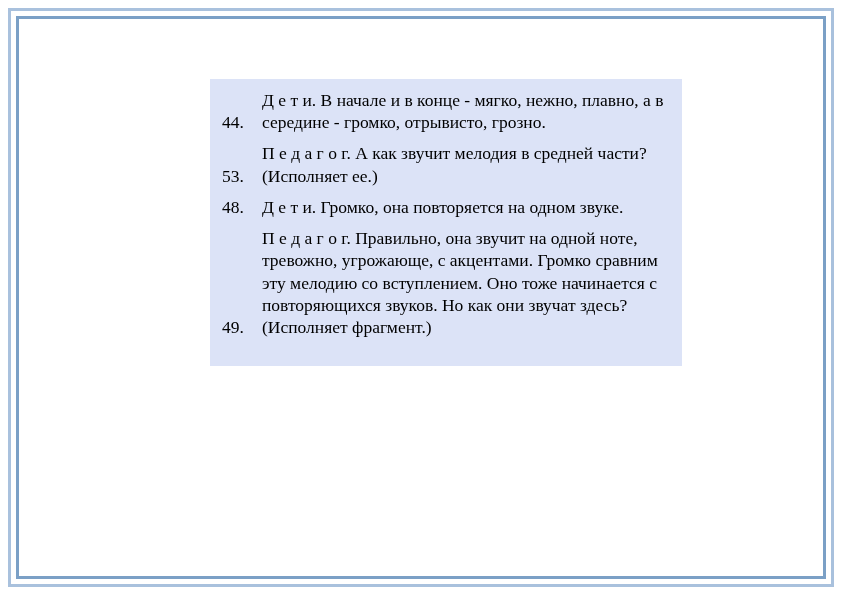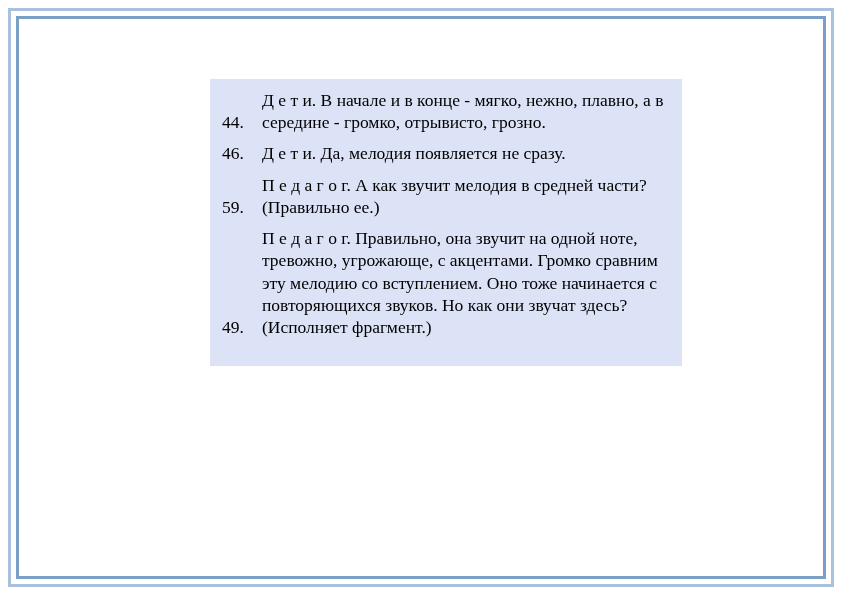--- a/index.html
+++ b/index.html
@@ -99,30 +99,30 @@
   <div class="frame-inner2"></div>
 
   <div class="content-box">
 
     <div class="para">
       <span class="num">44.</span>
       <span class="txt">Д е т и. В начале и в конце - мягко, нежно, плавно, а в середине - громко, отрывисто, грозно.</span>
     </div>
 
 
+
     <div class="para">
-      <span class="num">46.</span>
-      <span class="txt">Д е т и. Да, мелодия появляется не сразу.</span>
+      <span class="num">53.</span>
+      <span class="txt">П е д а г о г. А как звучит мелодия в средней части? (Исполняет ее.)</span>
     </div>
 
     <div class="para">
-      <span class="num">59.</span>
-      <span class="txt">П е д а г о г. А как звучит мелодия в средней части? (Правильно ее.)</span>
+      <span class="num">48.</span>
+      <span class="txt">Д е т и. Громко, она повторяется на одном звуке.</span>
     </div>
-
 
     <div class="para">
       <span class="num">49.</span>
       <span class="txt">П е д а г о г. Правильно, она звучит на одной ноте, тревожно, угрожающе, с акцентами. Громко сравним эту мелодию со вступлением. Оно тоже начинается с повторяющихся звуков. Но как они звучат здесь? (Исполняет фрагмент.)</span>
     </div>
 
   </div>
 </div>
 
 </body></html>

